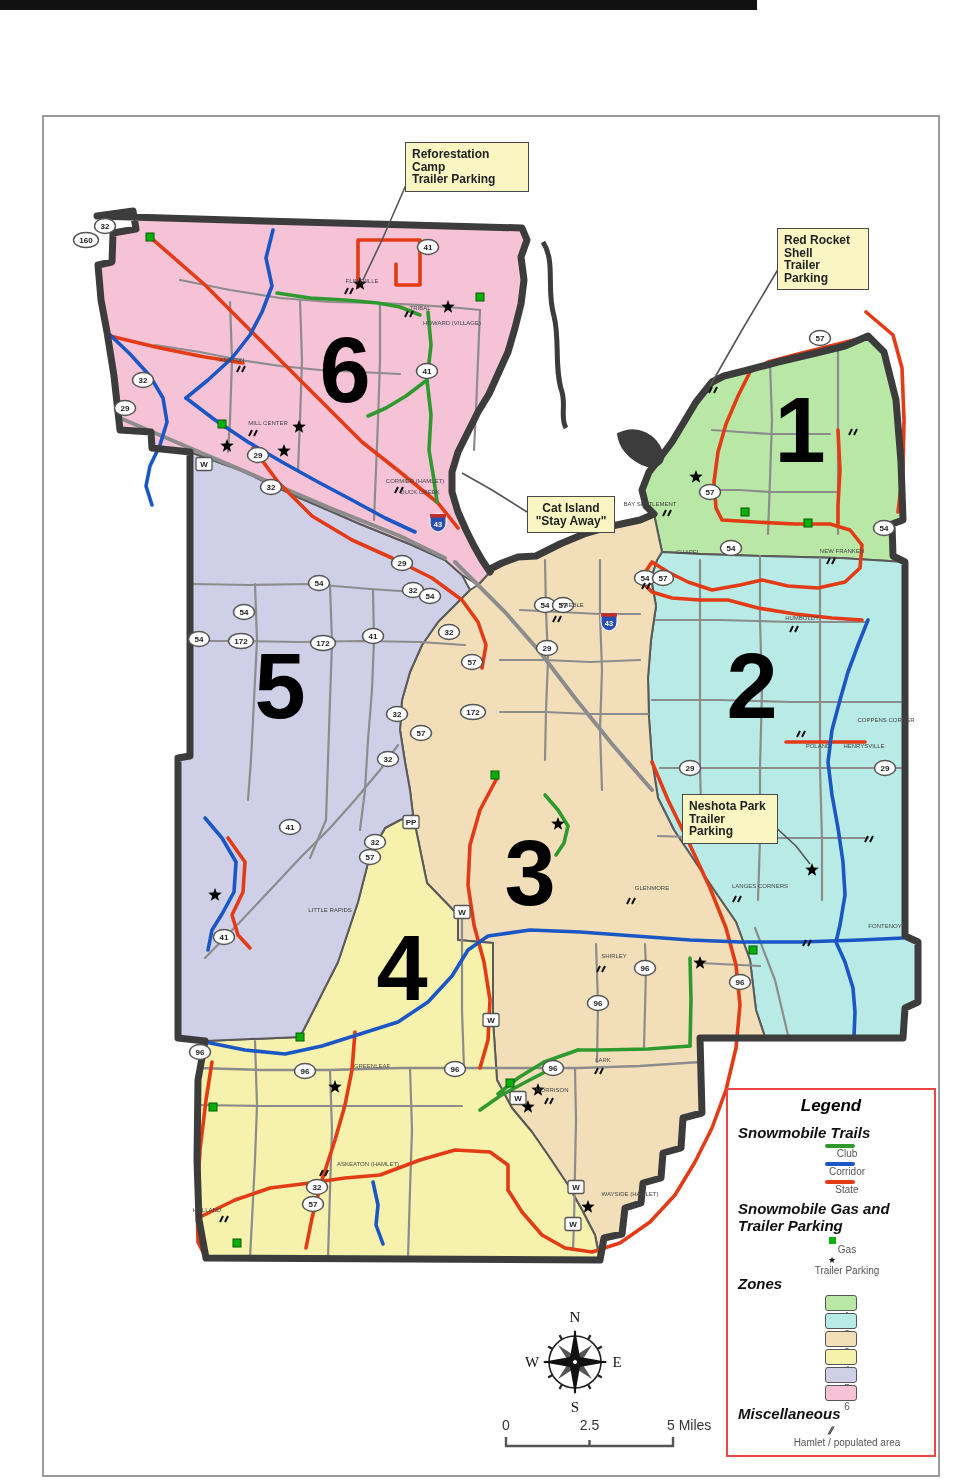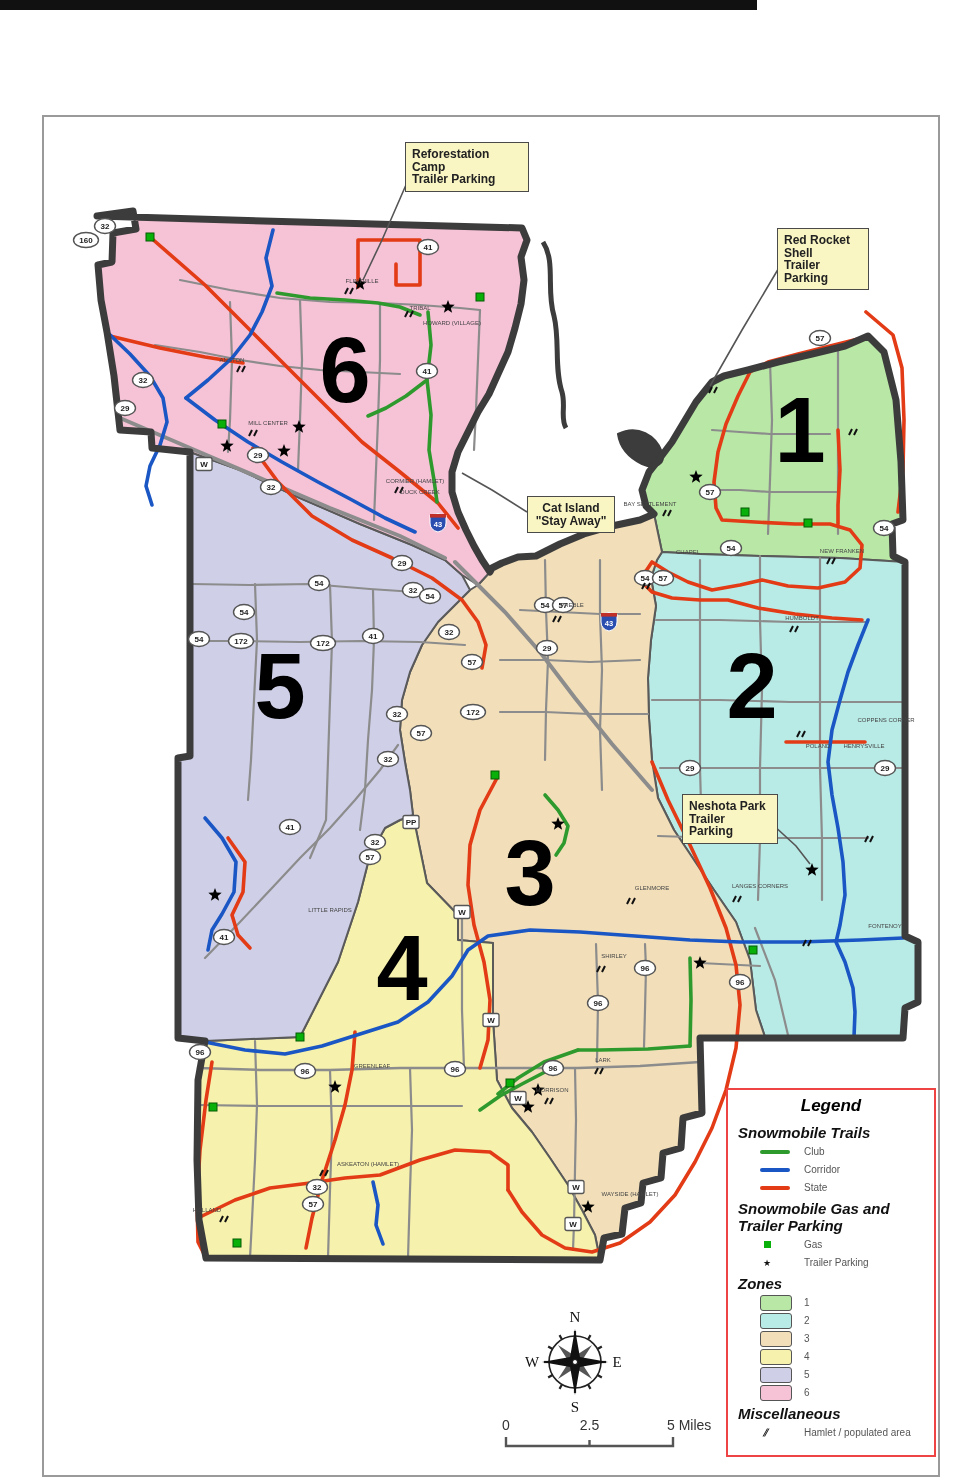--- a/index.html
+++ b/index.html
@@ -12,21 +12,21 @@
   #panel{position:absolute;left:42px;top:115px;width:894px;height:1358px;background:#fff;
          border:2px solid #9a9a9a;}
   #map-svg{position:absolute;left:0;top:0;width:980px;height:1481px;}
   .callout{position:absolute;background:#faf6c3;border:1.5px solid #4a4a4a;color:#222;
            font-size:12px;font-weight:bold;line-height:12.5px;padding:5px 6px;box-sizing:border-box;}
   .callout.center{text-align:center;}
   #legend{position:absolute;left:726px;top:1088px;width:210px;height:369px;background:#fff;
           border:2px solid #ef4444;box-sizing:border-box;padding:6px 10px 4px 10px;}
   #legend .lg-title{text-align:center;font-size:17px;font-weight:bold;font-style:italic;margin-bottom:8px;}
   #legend .lg-head{font-size:15px;font-weight:bold;font-style:italic;color:#111;margin:5px 0 3px 0;}
-  #legend .lg-row{display:flex;align-items:center;margin:3px 0 3px 22px;height:15px;}
+  #legend .lg-row{display:flex;align-items:center;margin:3px 0 3px 22px;height:15px;flex-direction:column;}
   #legend .lg-row .sym{width:34px;display:flex;align-items:center;justify-content:flex-start;}
   #legend .lg-row .lab{font-size:10px;color:#555;margin-left:10px;}
   .sym-line{width:30px;height:4px;border-radius:2px;}
   .sym-square{width:7px;height:7px;margin-left:4px;}
   .sym-star{font-size:9px;color:#111;margin-left:3px;}
   .sym-swatch{width:30px;height:14px;border:1.2px solid #555;border-radius:3px;}
   .sym-hamlet{font-size:10px;font-weight:bold;font-style:italic;color:#111;margin-left:3px;}
 </style>
 </head>
 <body>

